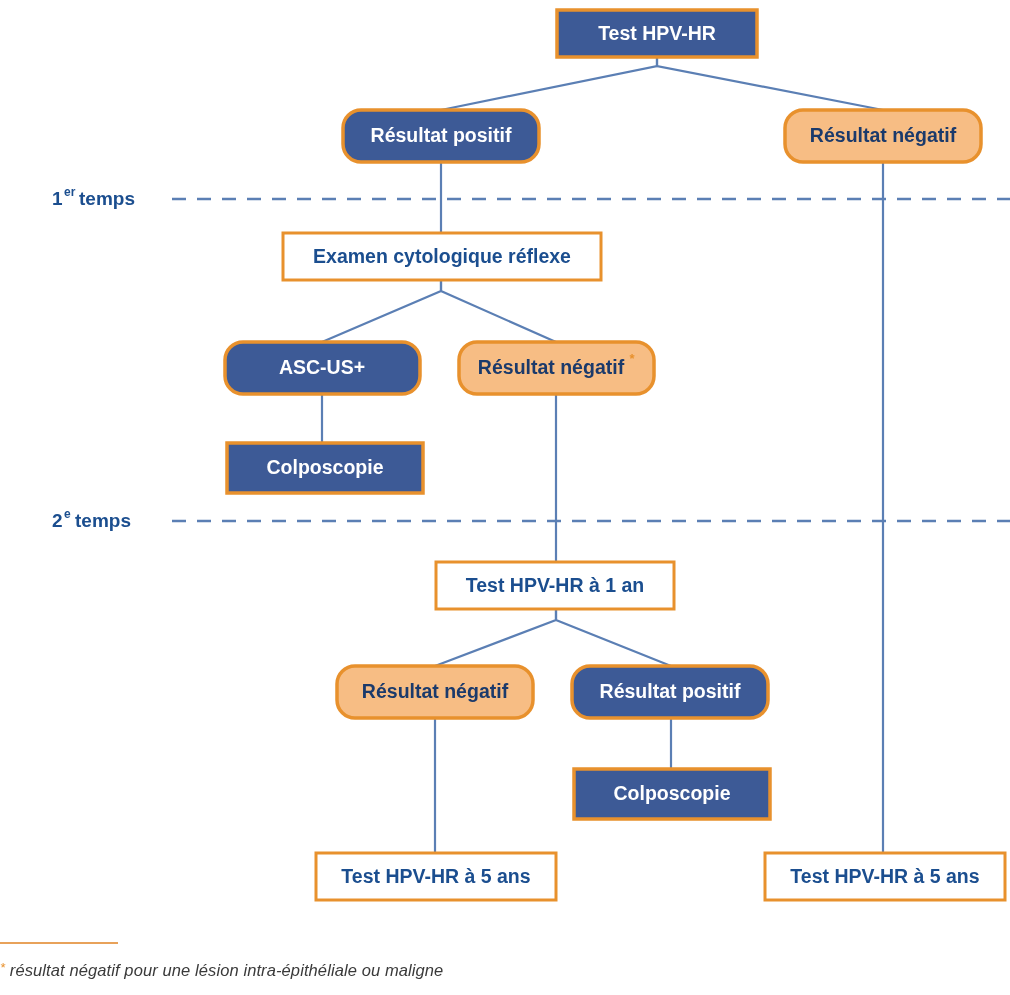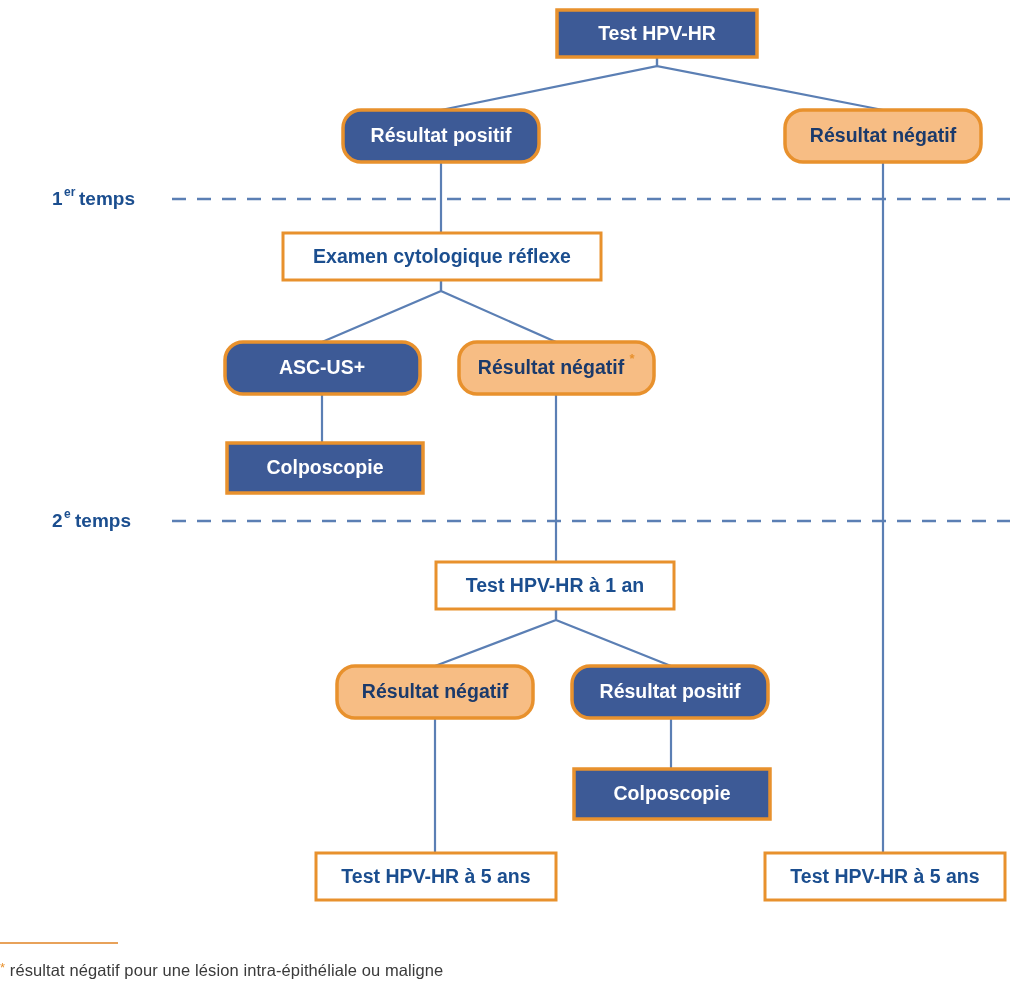--- a/index.html
+++ b/index.html
@@ -50,20 +50,21 @@
   .footnote-text {
     position: absolute;
     left: 0;
     top: 960px;
     width: 1010px;
     font-family: "Liberation Sans", sans-serif;
     font-size: 16.5px;
     color: #3a3a3a;
     white-space: nowrap;
     letter-spacing: 0.1px;
+    font-style: italic;
   }
   .footnote-star {
     color: #e8912d;
     font-size: 13px;
     vertical-align: 4px;
   }
   .footnote-rule {
     position: absolute;
     left: 0;
     top: 942px;

